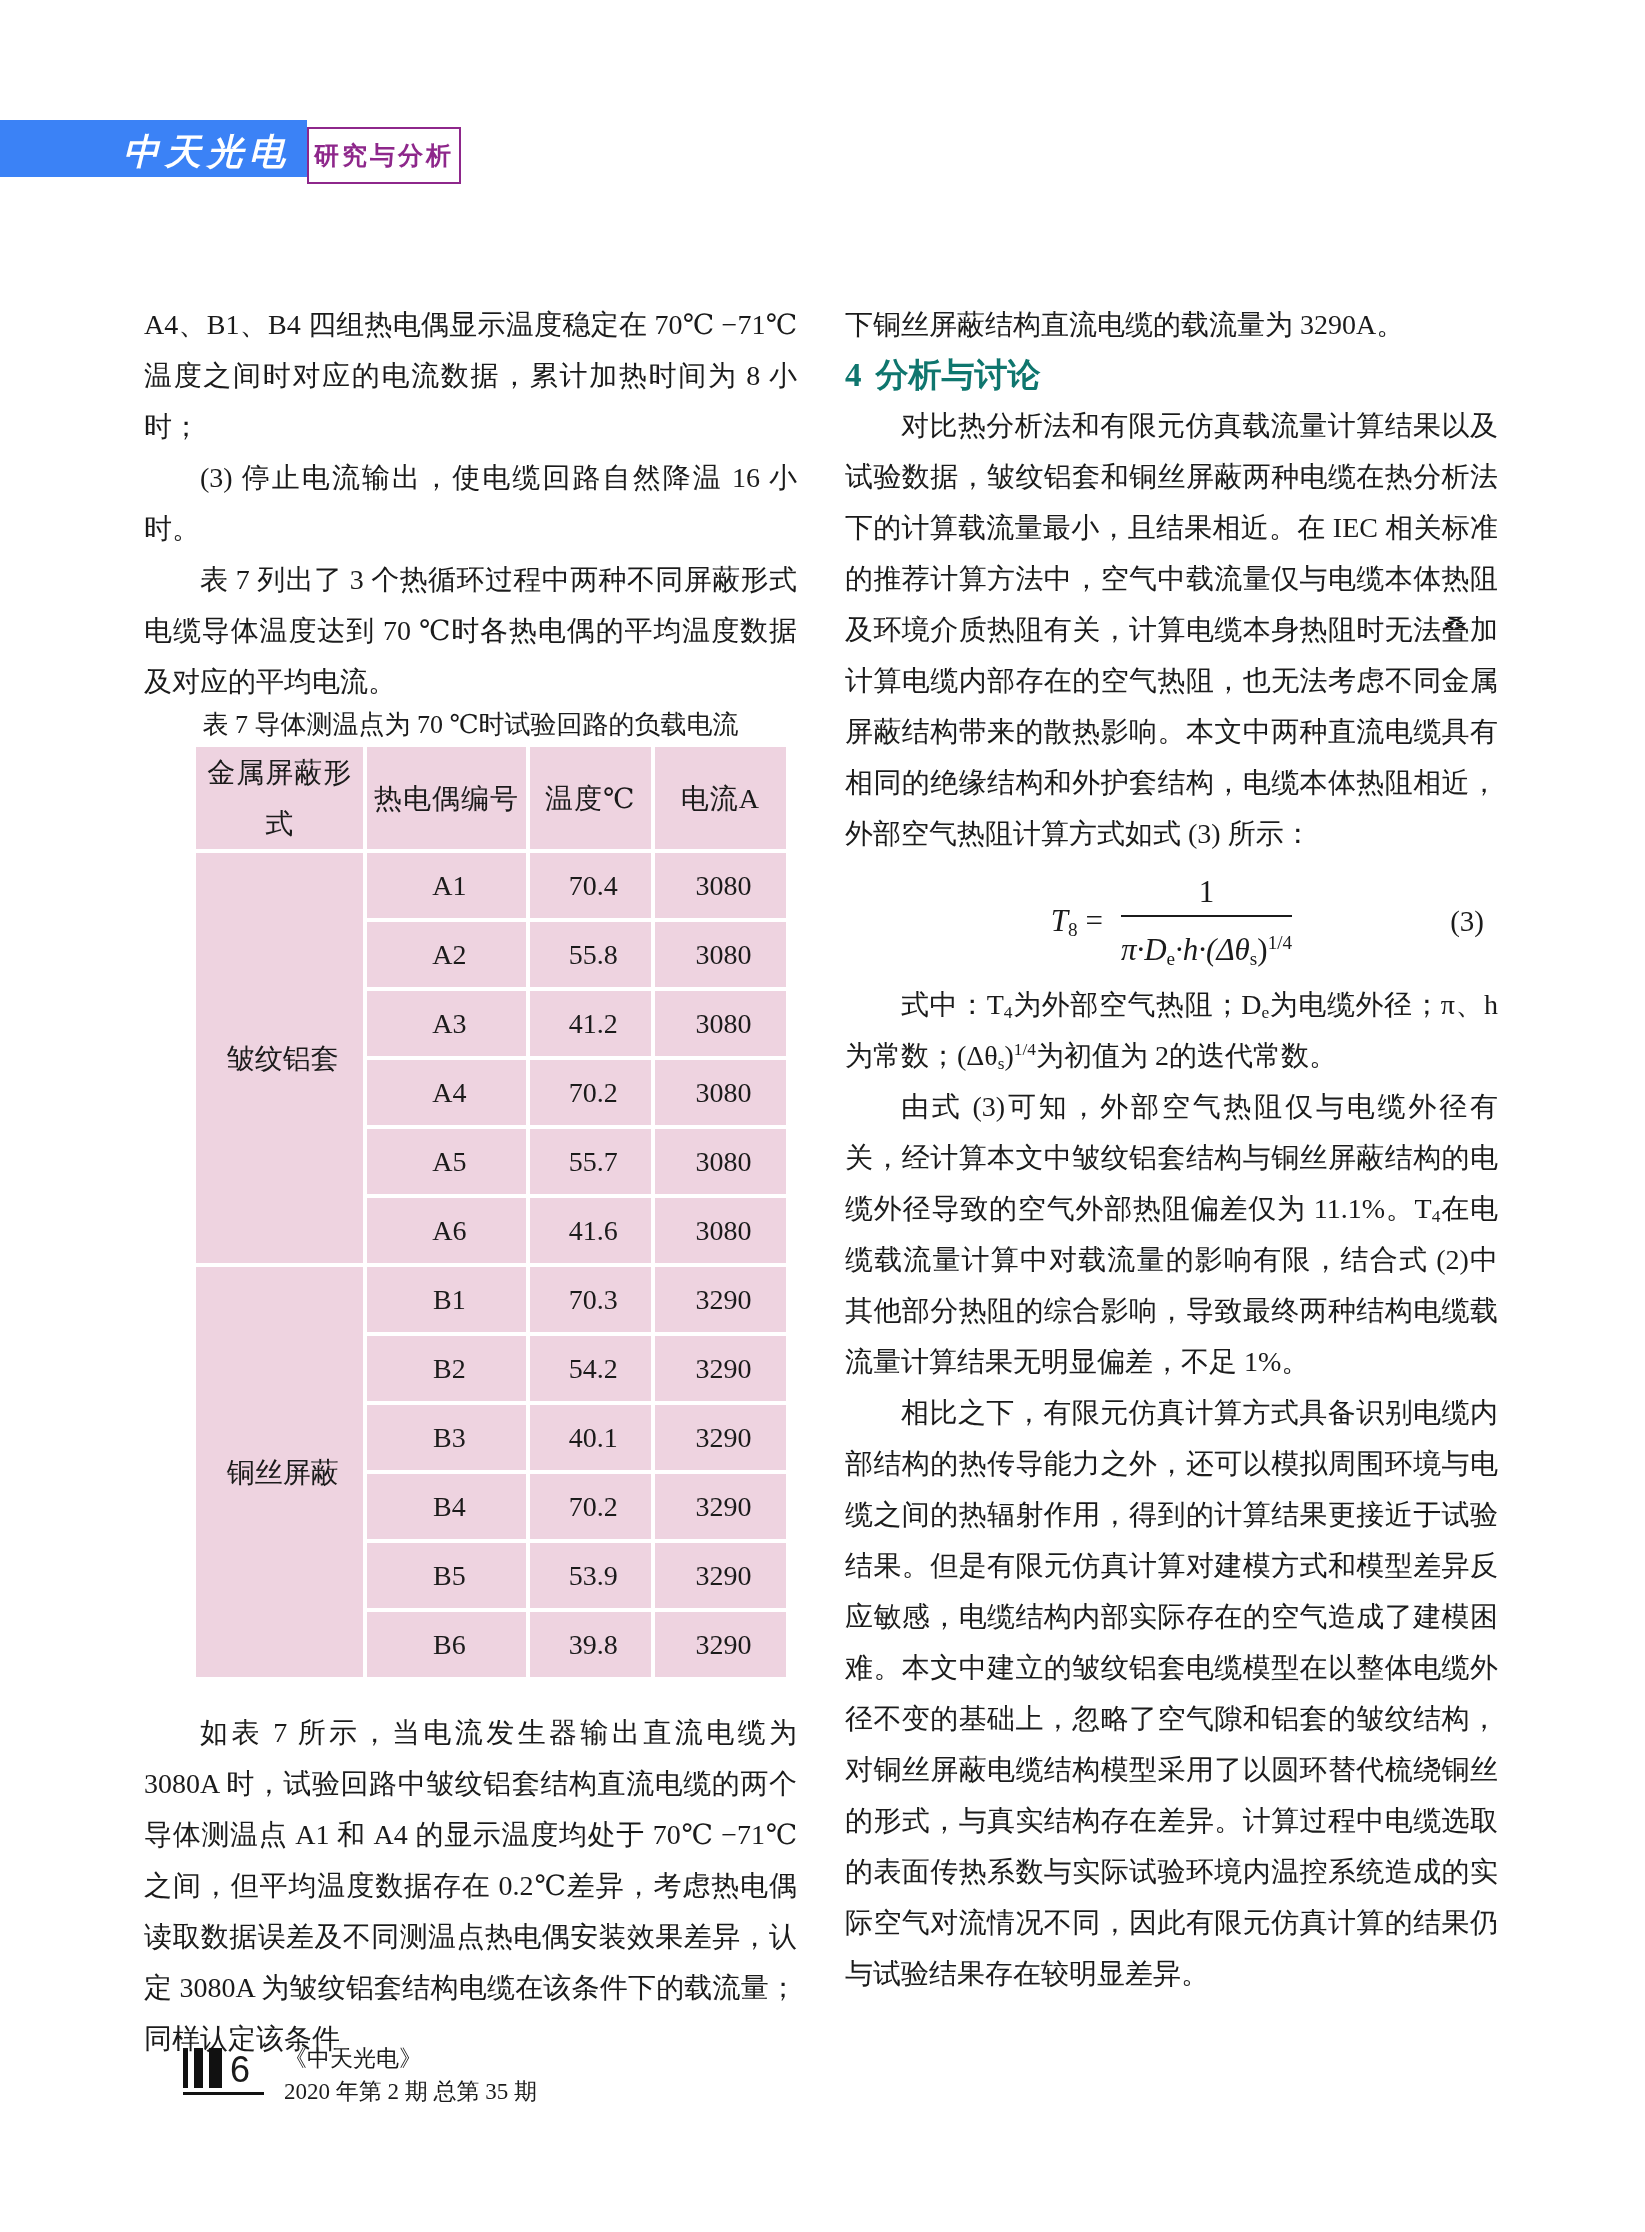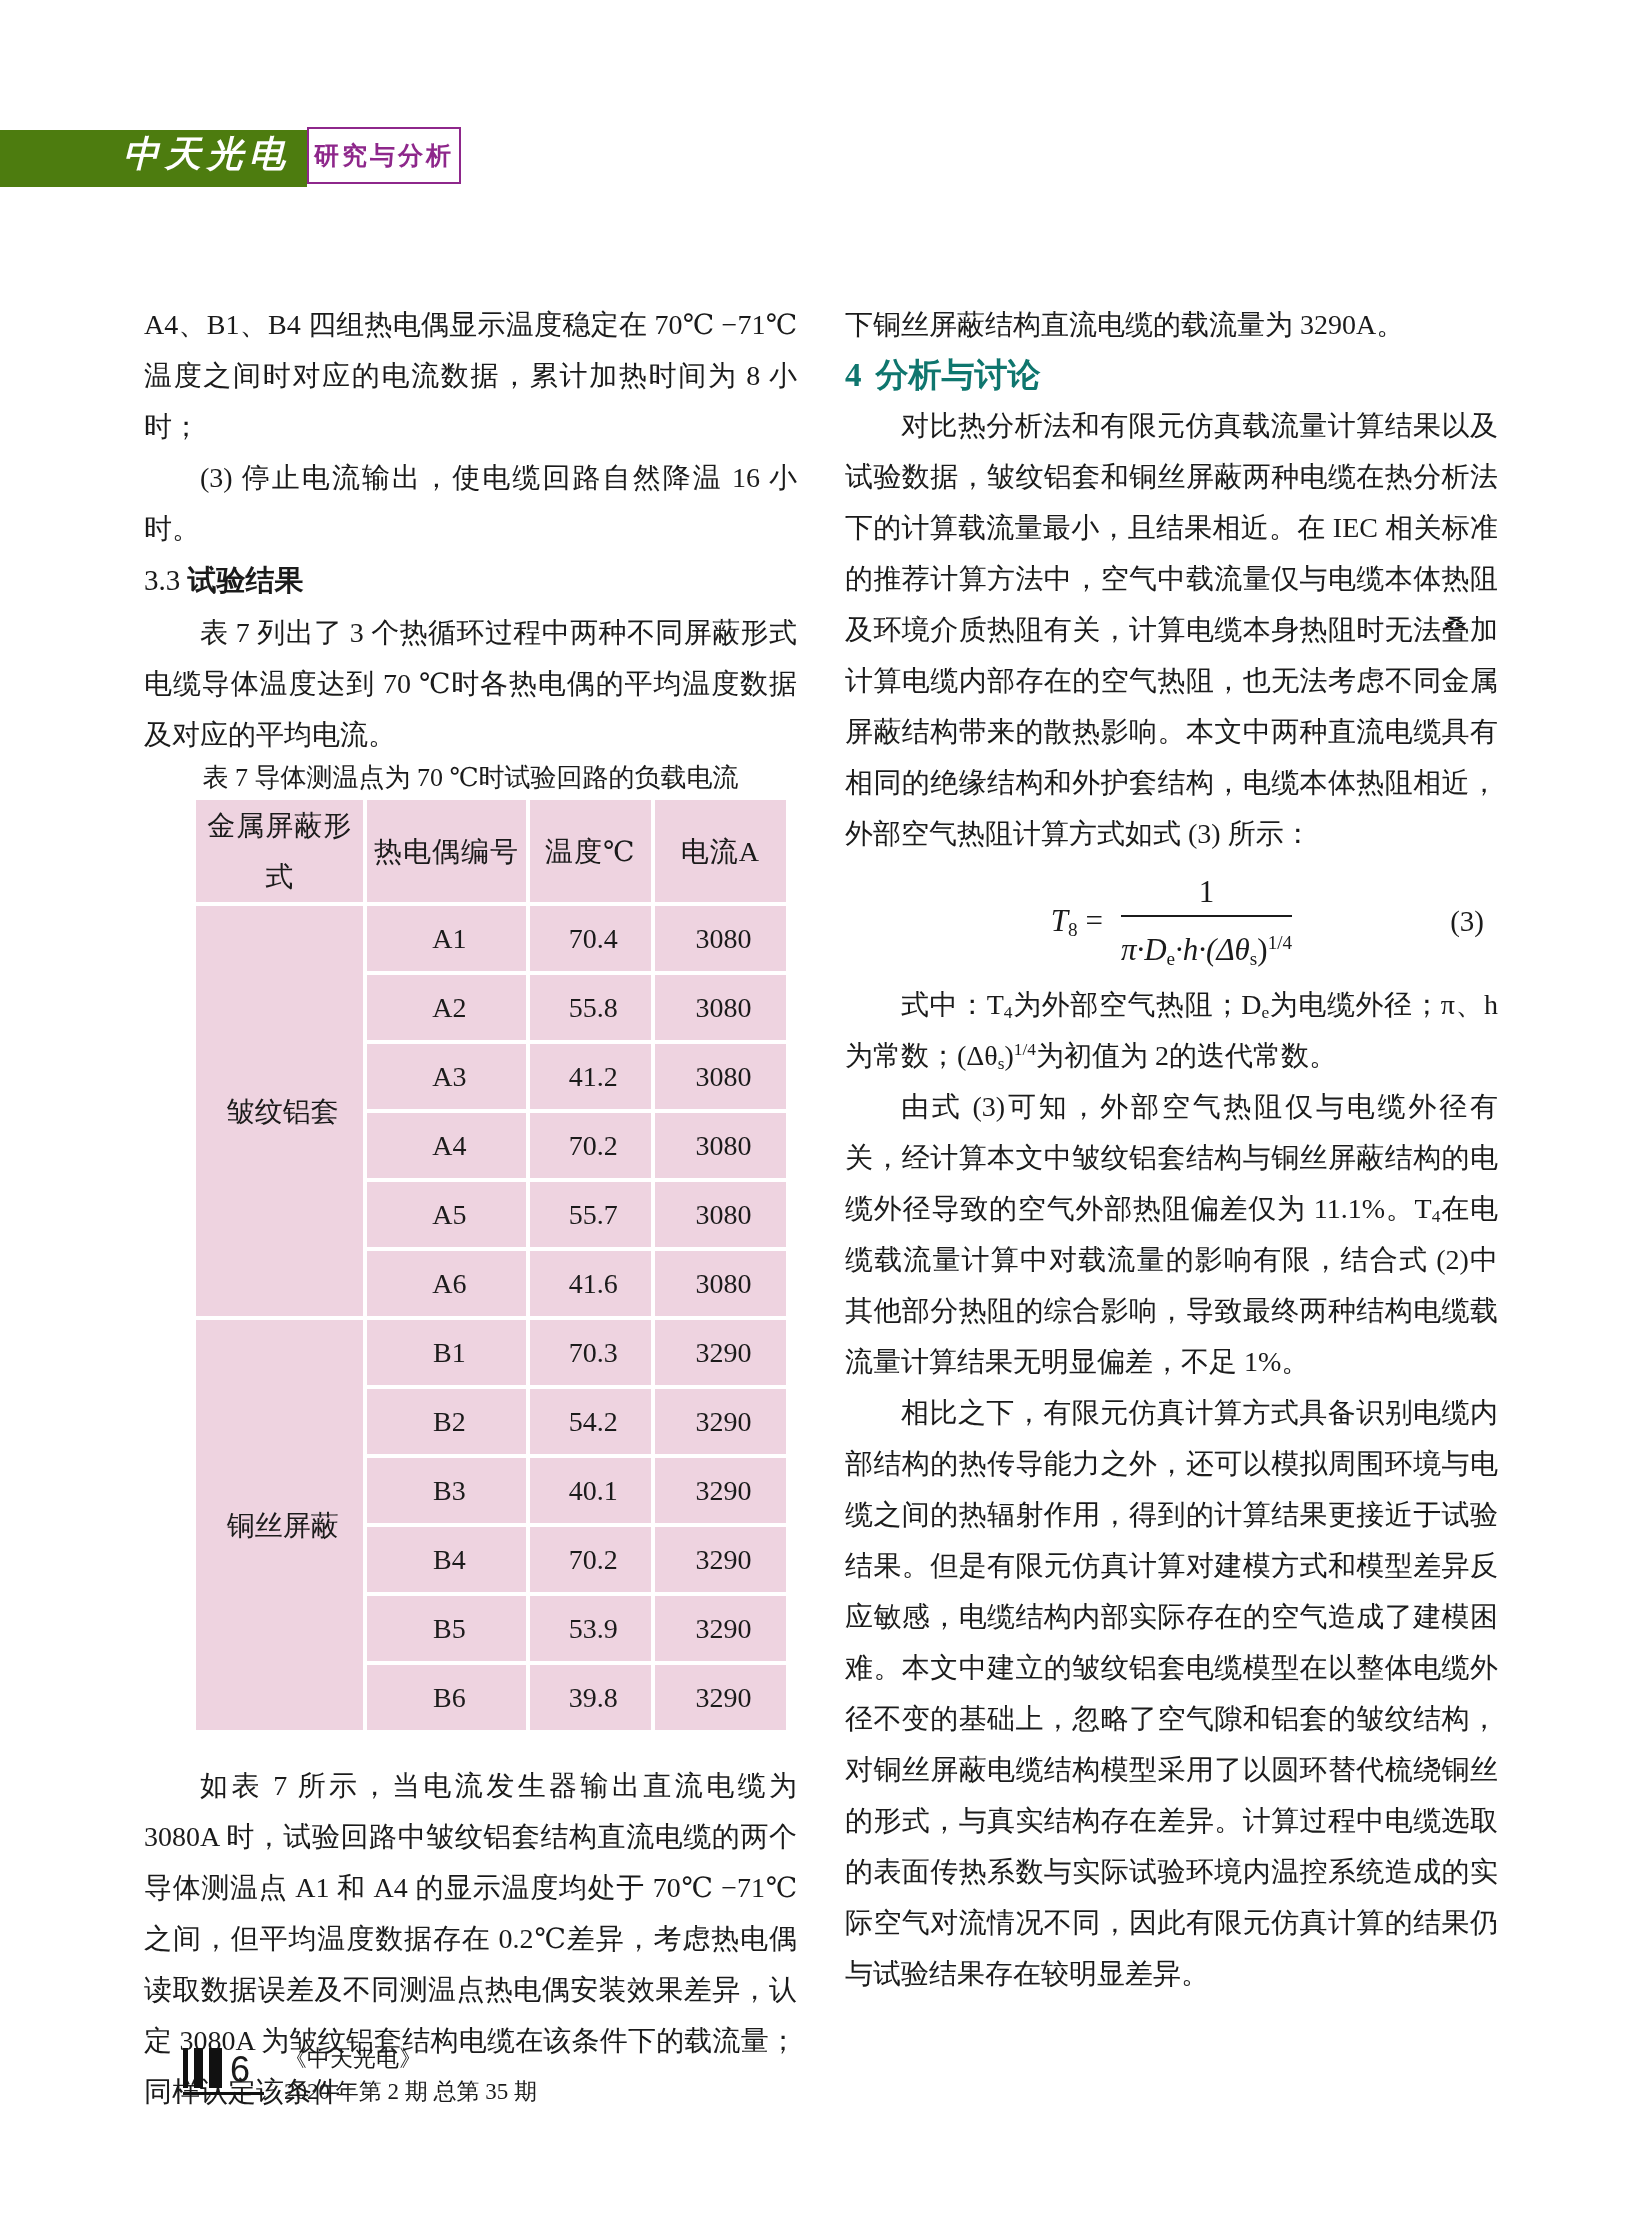--- a/index.html
+++ b/index.html
@@ -4,23 +4,23 @@
 <style>
   html,body{margin:0;padding:0;background:#e8e8e8;}
   .page{
     position:relative; width:1646px; height:2233px; margin:0 auto;
     background:#ffffff; overflow:hidden;
     font-family:"Liberation Serif","DejaVu Serif",serif;
     color:#1b1b1b;
   }
   
   .band{
-    position:absolute; left:0; top:130px; width:307px; height:57px;
-    background:#4d7c0f;
-    display:flex; align-items:flex-start; justify-content:flex-end;
+    position:absolute; left:0; top:120px; width:307px; height:57px;
+    background:#3b82f6;
+    display:flex; align-items:flex-end; justify-content:flex-end;
   }
   .band .logo{
     color:#ffffff; font-size:36px; font-weight:bold; font-style:italic;
     letter-spacing:6px; padding-right:16px;
     font-family:"Liberation Serif","DejaVu Serif",serif;
   }
   .tagbox{
     position:absolute; left:307px; top:127px; width:154px; height:57px;
     box-sizing:border-box; background:#ffffff; border:2px solid #8e278b;
     display:flex; align-items:center; justify-content:center;
@@ -89,21 +89,20 @@
   <div class="band">
     <span class="logo">中天光电</span>
   </div>
   <div class="tagbox">
     <span class="tag">研究与分析</span>
   </div>
 
   <div class="col col-left">
     <p>A4、B1、B4 四组热电偶显示温度稳定在 70℃ −71℃温度之间时对应的电流数据，累计加热时间为 8 小时；</p>
     <p class="indent">(3) 停止电流输出，使电缆回路自然降温 16 小时。</p>
-    <p class="h33"><span class="hnum">3.3</span> <span class="htxt">试验结果</span></p>
     <p class="indent">表 7 列出了 3 个热循环过程中两种不同屏蔽形式电缆导体温度达到 70 ℃时各热电偶的平均温度数据及对应的平均电流。</p>
 
     <p class="tcaption">表 7  导体测温点为 70 ℃时试验回路的负载电流</p>
 
     <table class="dt">
       <colgroup>
           <col class="c1">
           <col class="c2">
           <col class="c3">
           <col class="c4">

